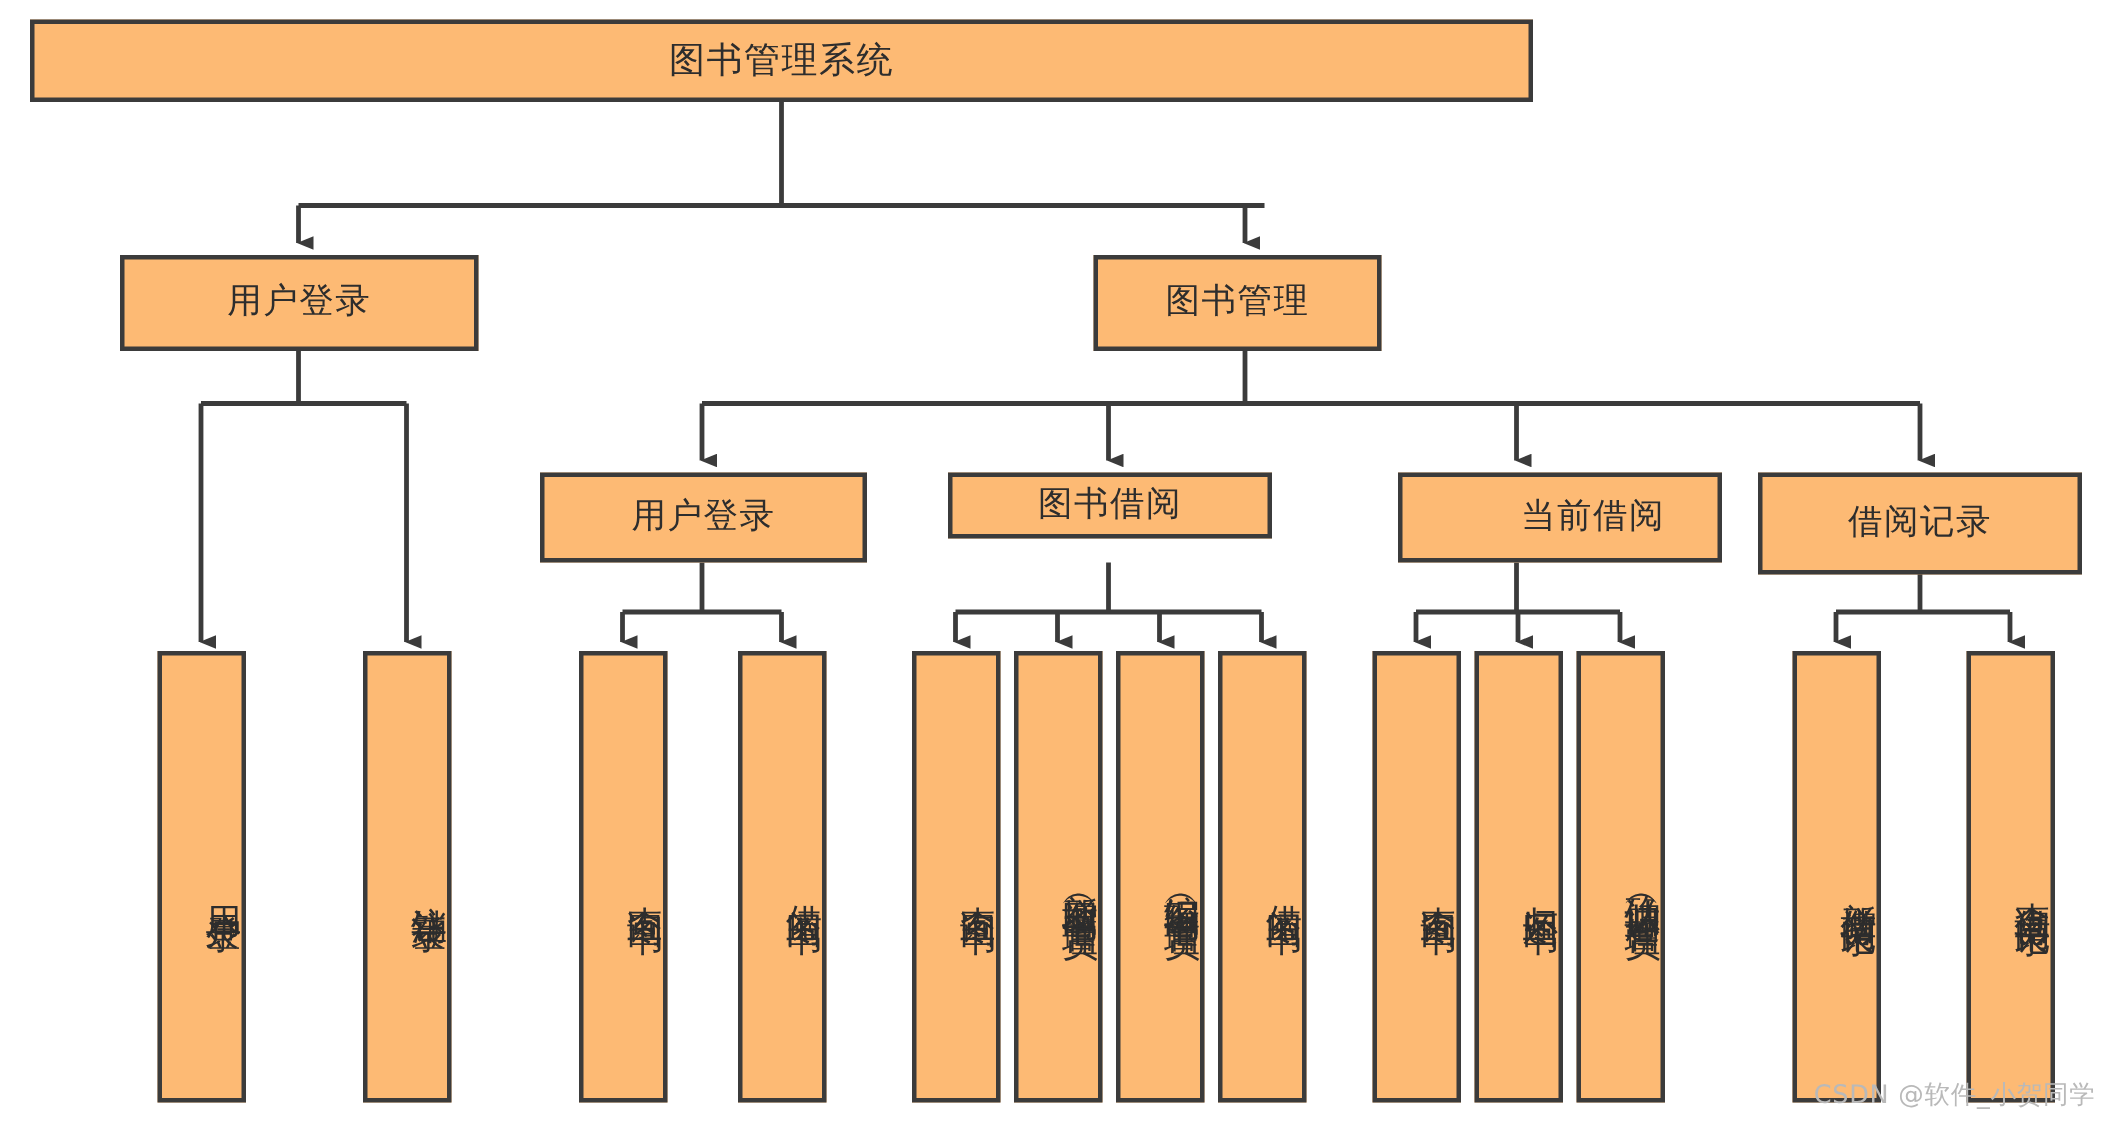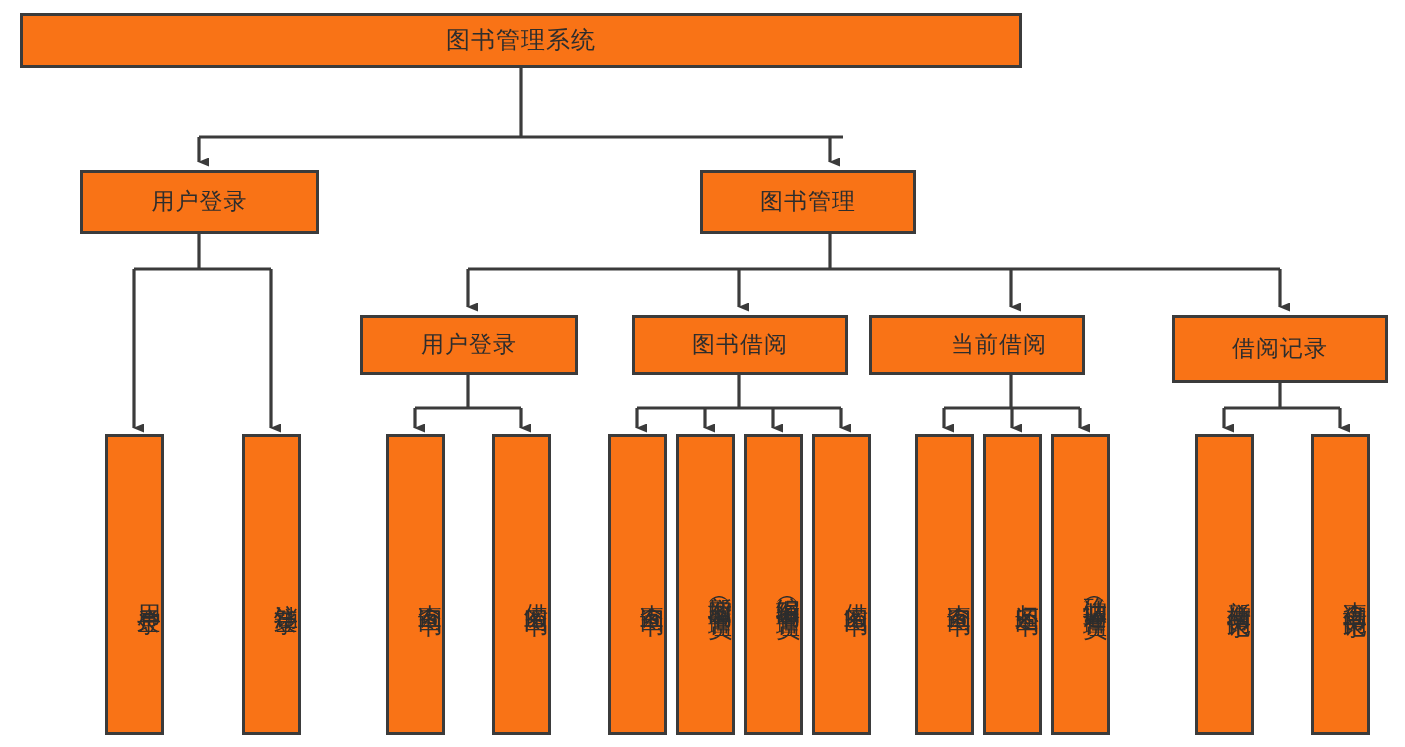--- a/index.html
+++ b/index.html
@@ -23,21 +23,21 @@
     left: 0;
     top: 0;
     width: 1405px;
     height: 747px;
     pointer-events: none;
   }
   .node {
     position: absolute;
     box-sizing: border-box;
     border: 3px solid #3b3b3b;
-    background: #f97316;
+    background: #fdba74;
     display: flex;
     align-items: center;
     justify-content: center;
     color: #2d2d2d;
   }
   .node.horiz {
     font-size: 23px;
     letter-spacing: 1px;
     line-height: 1.2;
   }
@@ -121,25 +121,25 @@
       <path d="M1280,375 L1280,408"></path>
       <path d="M1224,408 L1340,408"></path>
       <path d="M1224,408 L1224,428" marker-end="url(#arrow)"></path>
       <path d="M1340,408 L1340,428" marker-end="url(#arrow)"></path>
     </g>
   </svg>
 
   <div class="node horiz root" style="left:20px; top:13px; width:1002px; height:55px;">图书管理系统</div>
 
   <div class="node horiz" style="left:80px; top:170px; width:239px; height:64px;">用户登录</div>
-  <div class="node horiz" style="left:700px; top:170px; width:216px; height:64px;">图书管理</div>
+  <div class="node horiz" style="left:729px; top:170px; width:192px; height:64px;">图书管理</div>
 
   <div class="node horiz" style="left:360px; top:315px; width:218px; height:60px;">用户登录</div>
-  <div class="node horiz" style="left:632px; top:315px; width:216px; height:60px;">图书借阅</div>
-  <div class="node horiz" style="left:869px; top:315px; width:216px; height:60px;padding-left:44px;">当前借阅</div>
+  <div class="node horiz" style="left:632px; top:315px; width:216px; height:44px;">图书借阅</div>
+  <div class="node horiz" style="left:932px; top:315px; width:216px; height:60px;padding-left:44px;">当前借阅</div>
   <div class="node horiz" style="left:1172px; top:315px; width:216px; height:68px;">借阅记录</div>
 
   <div class="node vert" style="left:105px; top:434px; width:59px; height:301px;">
     <span class="vlabel">用户登录</span>
   </div>
   <div class="node vert" style="left:242px; top:434px; width:59px; height:301px;">
     <span class="vlabel">注销登录</span>
   </div>
 
   <div class="node vert" style="left:386px; top:434px; width:59px; height:301px;">
@@ -172,13 +172,14 @@
     <span class="vlabel">确认归还（管理员）</span>
   </div>
 
   <div class="node vert" style="left:1195px; top:434px; width:59px; height:301px;">
     <span class="vlabel">新增借阅记录</span>
   </div>
   <div class="node vert" style="left:1311px; top:434px; width:59px; height:301px;">
     <span class="vlabel">查询借阅记录</span>
   </div>
 
+  <div class="watermark">CSDN @软件_小贺同学</div>
 </div>
 
 </body></html>

